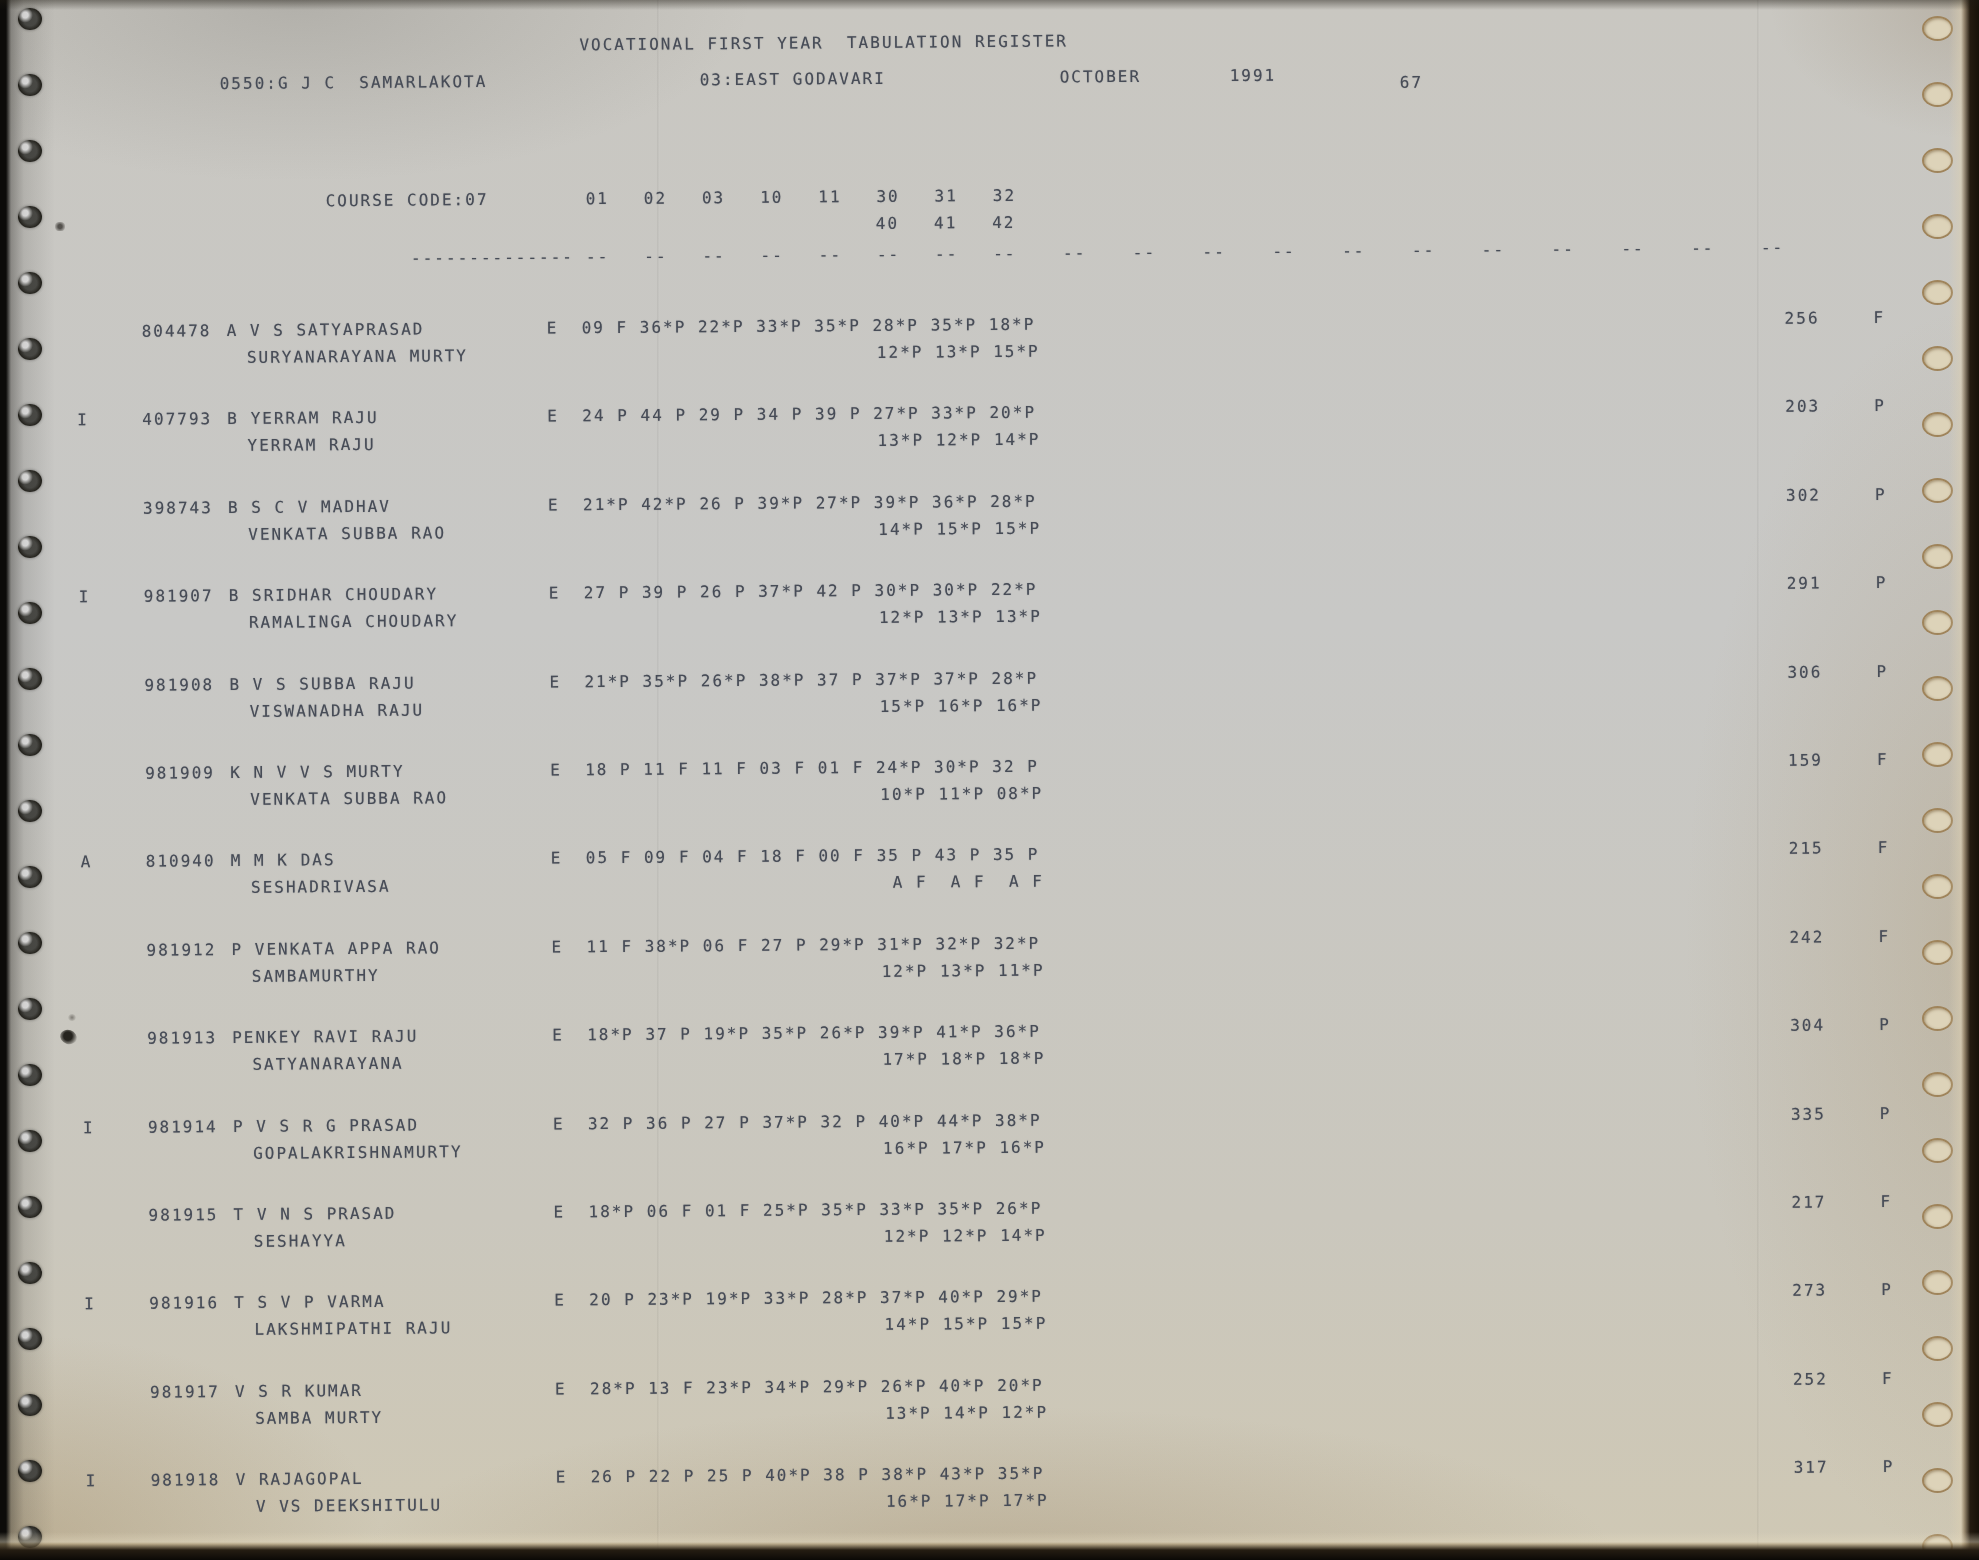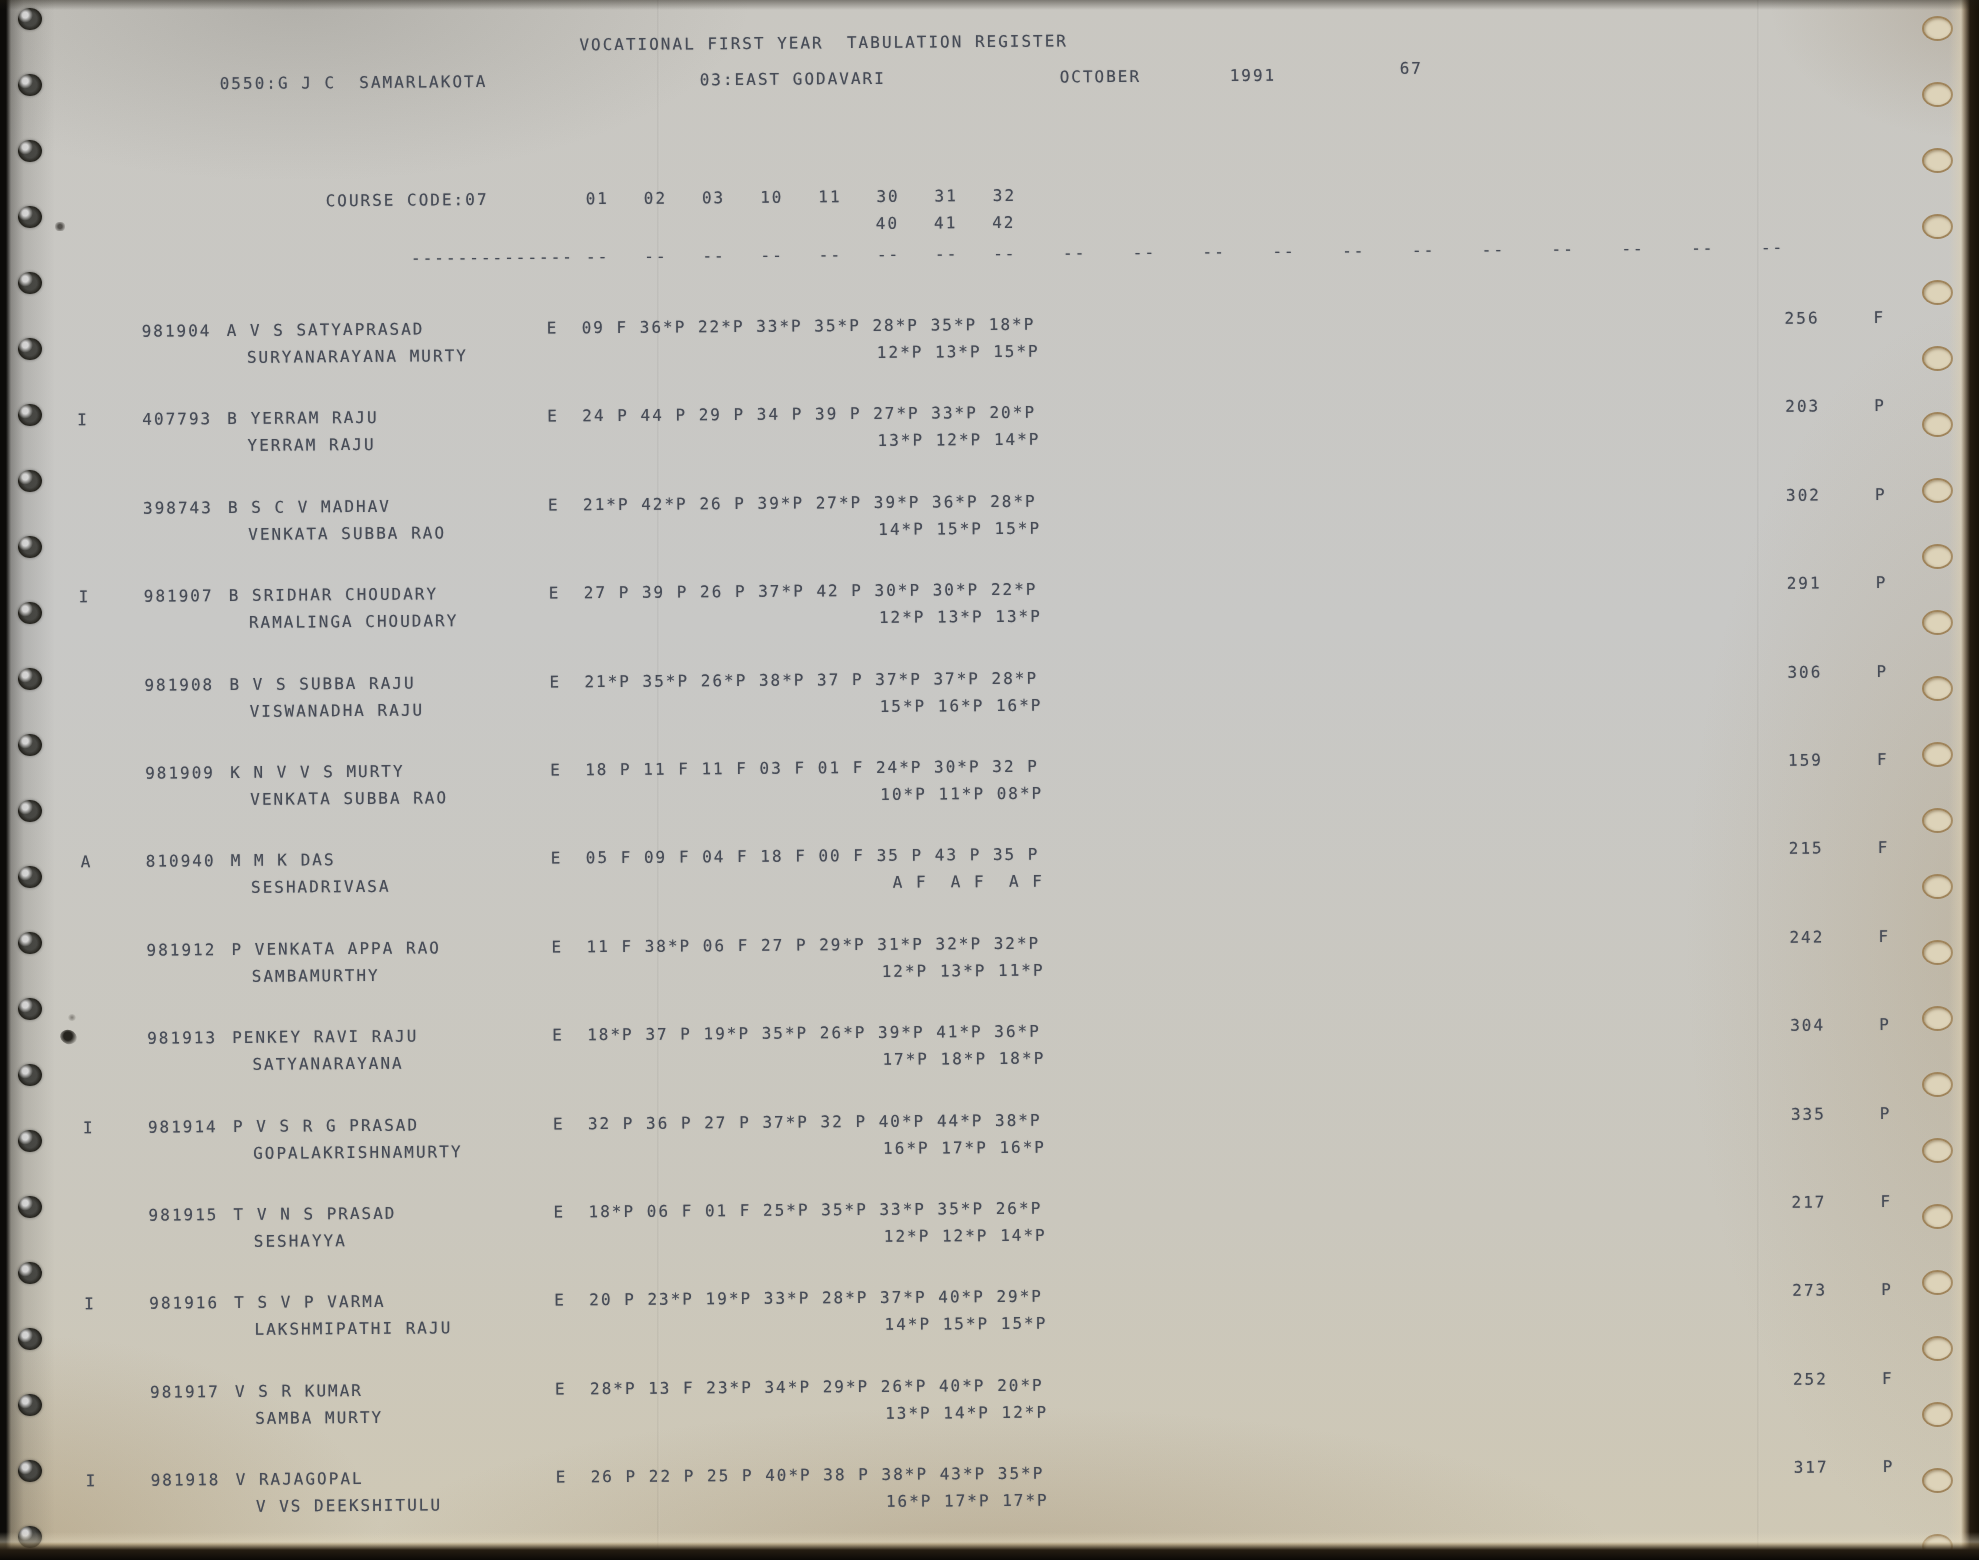--- a/index.html
+++ b/index.html
@@ -61,32 +61,32 @@
   <div class="fold" style="left:657px"></div>
   <div class="fold" style="left:1757px"></div>
 
   <div class="printed">
 
     <div class="line" style="left:580px;top:32px">VOCATIONAL FIRST YEAR  TABULATION REGISTER</div>
     <div class="line" style="left:220px;top:68px">0550:G J C  SAMARLAKOTA</div>
     <div class="line" style="left:700px;top:68px">03:EAST GODAVARI</div>
     <div class="line" style="left:1060px;top:68px">OCTOBER</div>
     <div class="line" style="left:1230px;top:68px">1991</div>
-    <div class="line" style="left:1400px;top:62px">67</div>
+    <div class="line" style="left:1400px;top:76px">67</div>
 
     <div class="line" style="left:325px;top:186px">COURSE CODE:07</div>
     <div class="line" style="left:585px;top:186px">01   02   03   10   11   30   31   32</div>
     <div class="line" style="left:875px;top:213px">40   41   42</div>
     <div class="line" style="left:410px;top:244px">--------------</div>
     <div class="line" style="left:585px;top:244px">--   --   --   --   --   --   --   --    --    --    --    --    --    --    --    --    --    --    --</div>
 
     <div>
     <div class="row" style="top: 315px;">
       <span class="cell x-flag"></span>
-      <span class="cell x-regno">981904</span>
+      <span class="cell x-regno">804478</span>
       <span class="cell x-name">A V S SATYAPRASAD</span>
       <span class="cell x-father">SURYANARAYANA MURTY</span>
       <span class="cell x-medium">E</span>
       <span class="cell x-marks1">09 F 36*P 22*P 33*P 35*P 28*P 35*P 18*P</span>
       <span class="cell x-marks2">12*P 13*P 15*P</span>
       <span class="cell x-total">256</span>
       <span class="cell x-result">F</span>
     </div>
 
     <div class="row" style="top: 403.4px;">

